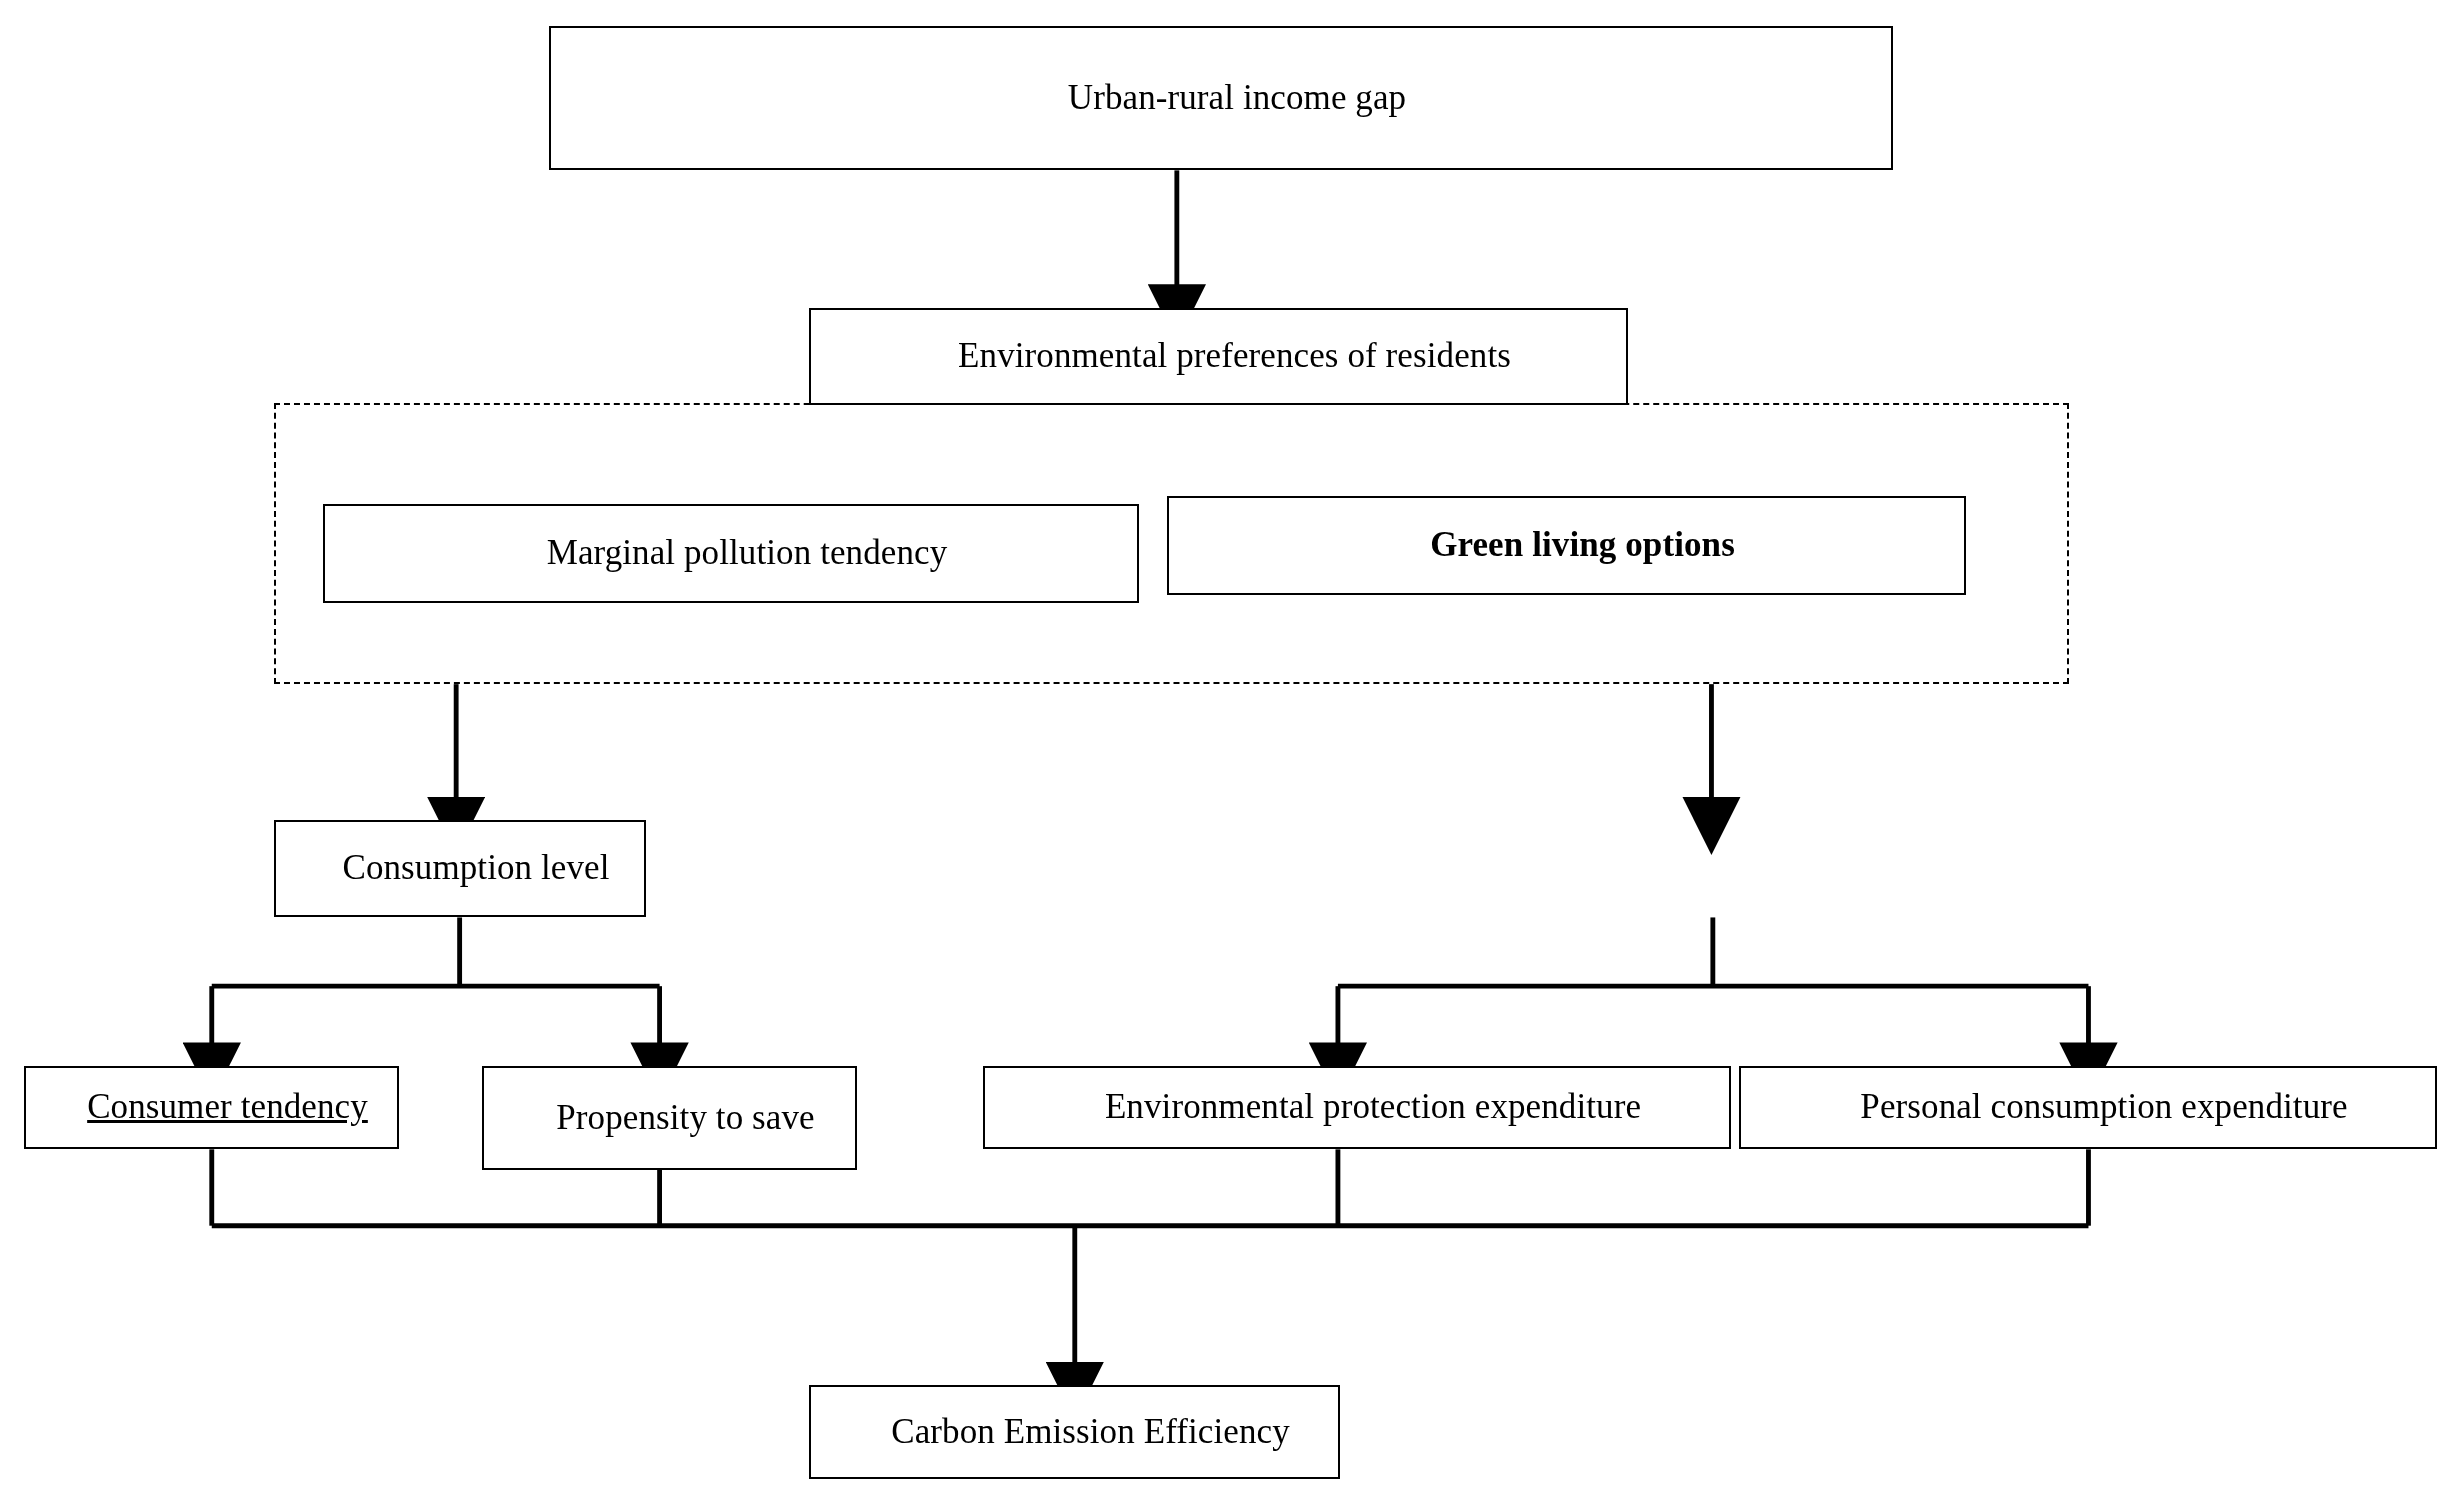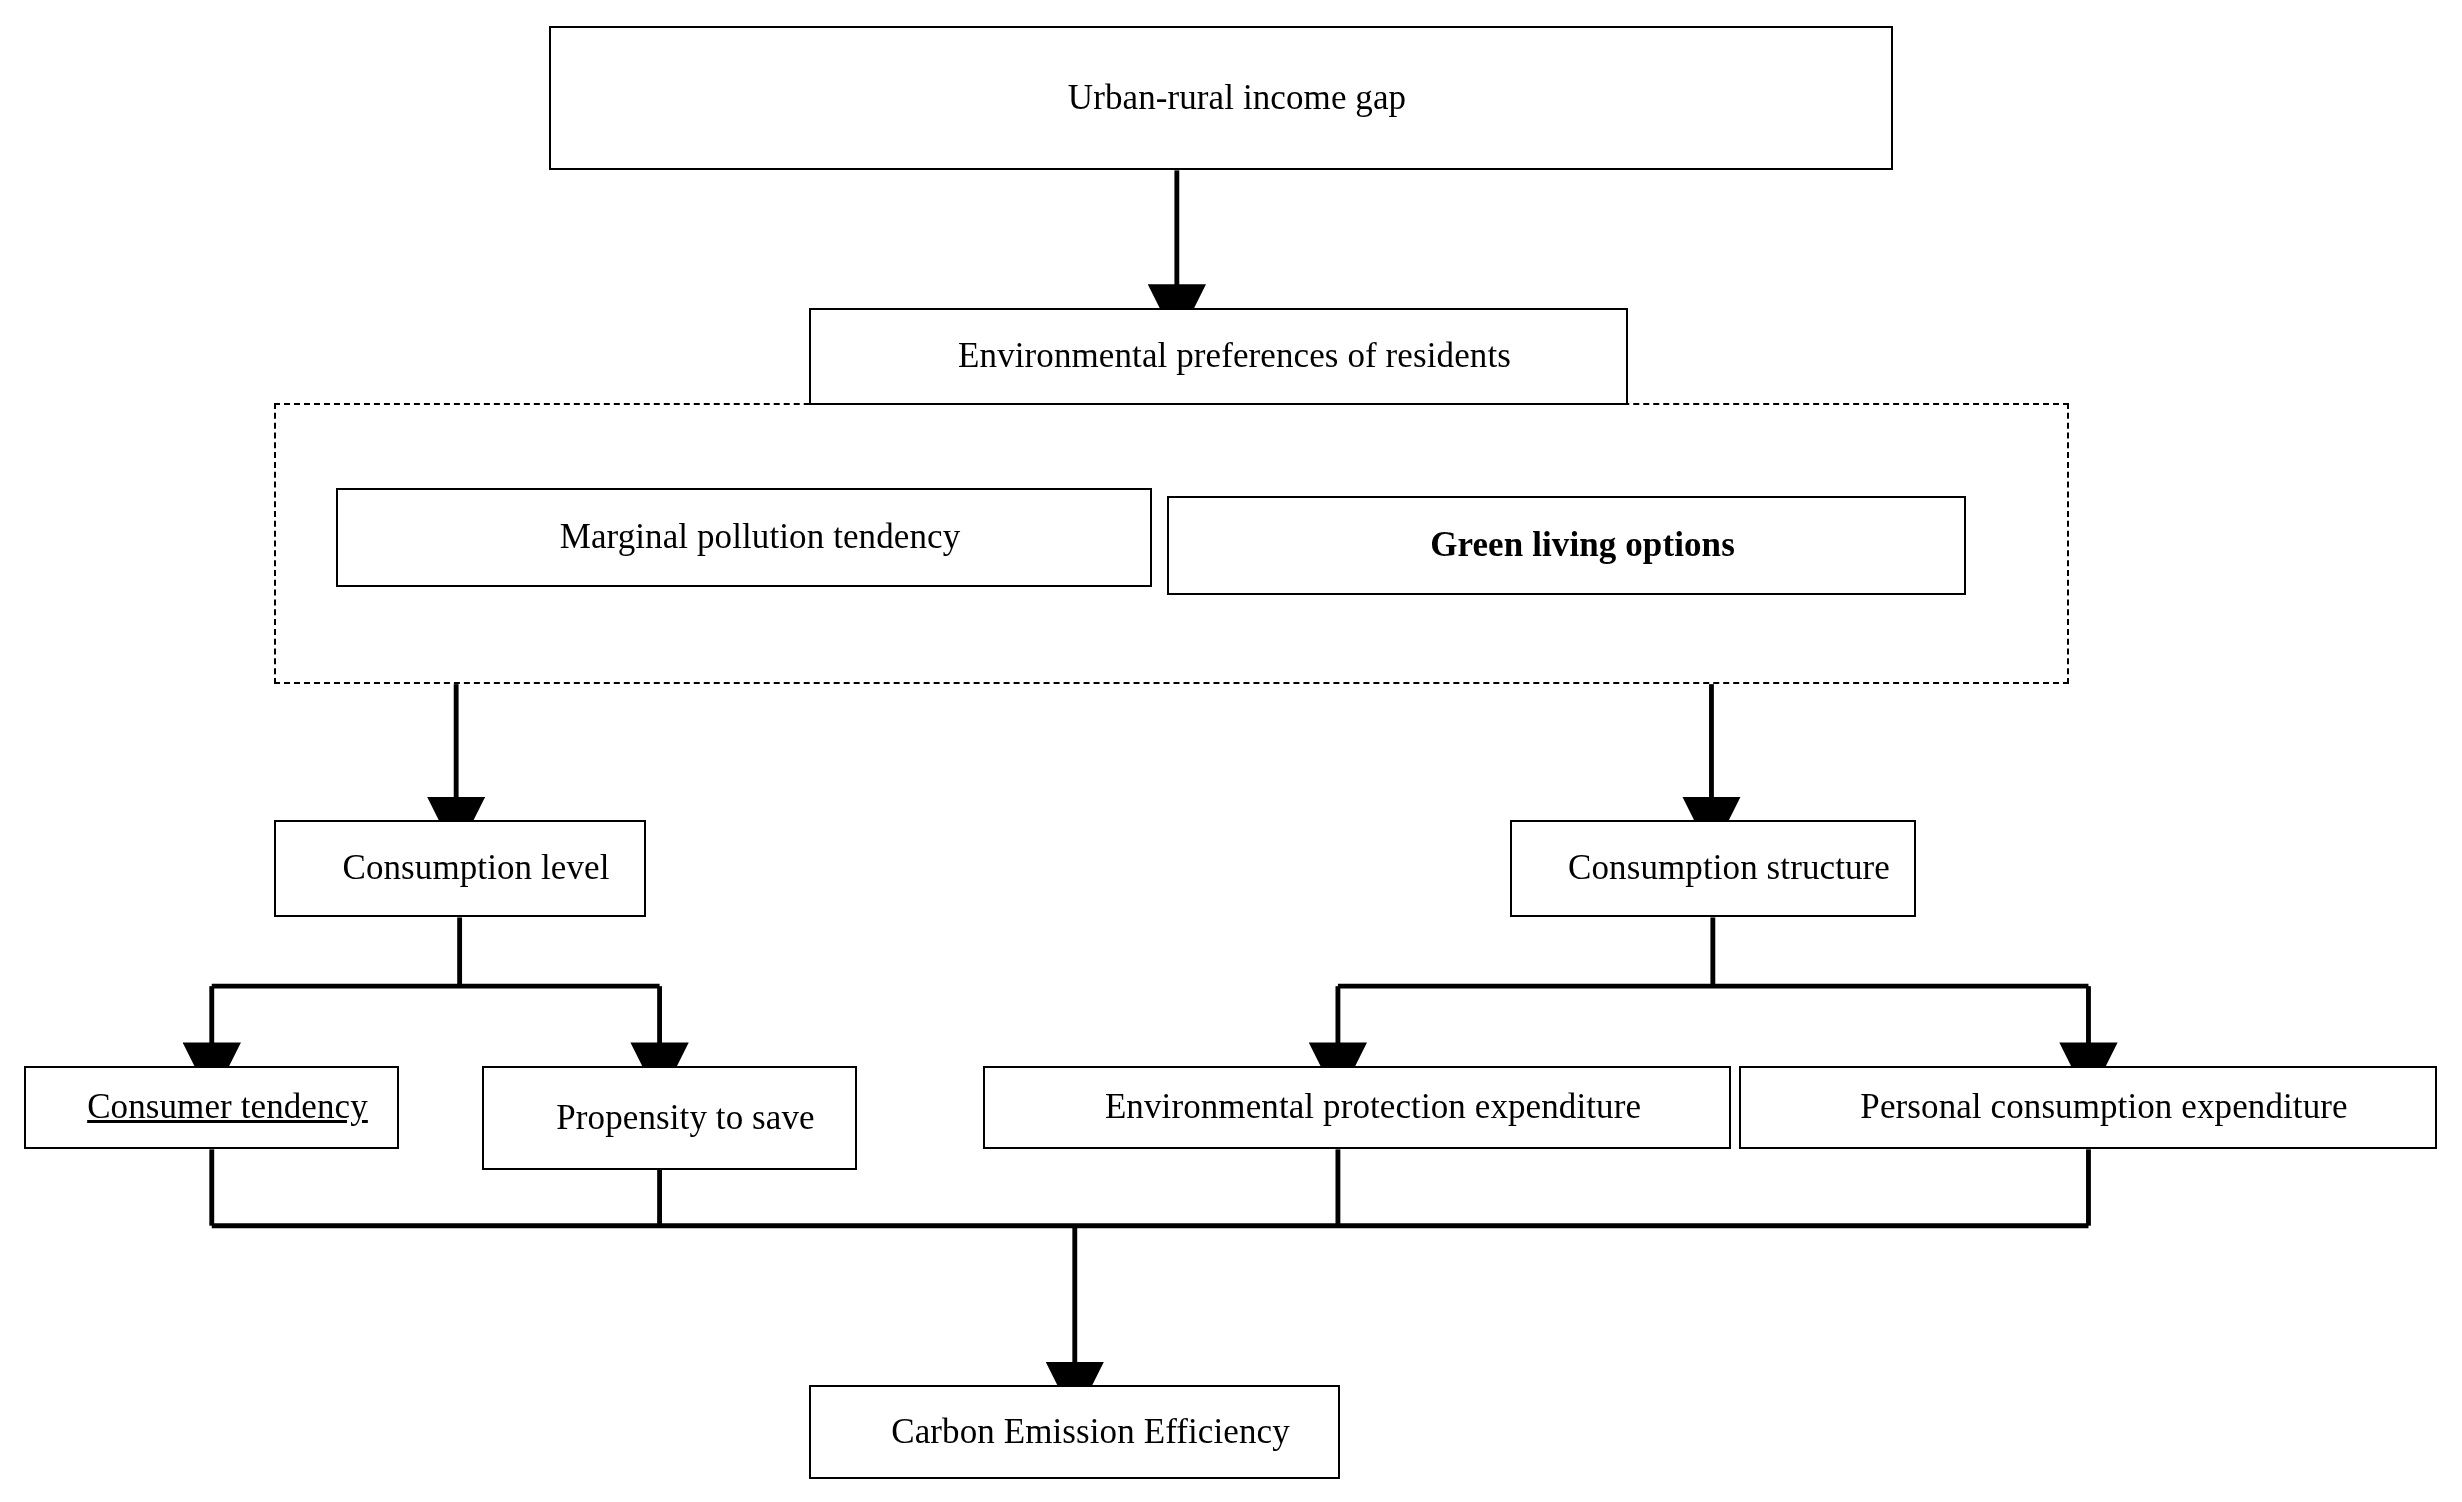--- a/index.html
+++ b/index.html
@@ -103,35 +103,32 @@
   <div class="group-dashed" style="left:274px; top:403px; width:1795px; height:281px;"></div>
 
   <div class="node" style="left:549px; top:26px; width:1344px; height:144px;">
     <span class="node-label">Urban-rural income gap</span>
   </div>
 
   <div class="node" style="left:809px; top:308px; width:819px; height:97px;">
     <span class="node-label">Environmental preferences of residents</span>
   </div>
 
-  <div class="node" style="left:323px; top:488px; width:816px; height:99px;margin-left:13px;">
+  <div class="node" style="left:323px; top:504px; width:816px; height:99px;">
     <span class="node-label">Marginal pollution tendency</span>
   </div>
 
   <div class="node" style="left:1167px; top:496px; width:799px; height:99px;font-weight:bold;">
     <span class="node-label">Green living options</span>
   </div>
 
   <div class="node" style="left:274px; top:820px; width:372px; height:97px;">
     <span class="node-label">Consumption level</span>
   </div>
 
-  <div class="node" style="left:1510px; top:820px; width:406px; height:97px;">
-    <span class="node-label">Consumption structure</span>
-  </div>
 
   <div class="node" style="left:24px; top:1066px; width:375px; height:83px;text-decoration:underline;">
     <span class="node-label">Consumer tendency</span>
   </div>
 
   <div class="node" style="left:482px; top:1066px; width:375px; height:104px;">
     <span class="node-label">Propensity to save</span>
   </div>
 
   <div class="node" style="left:983px; top:1066px; width:748px; height:83px;">

